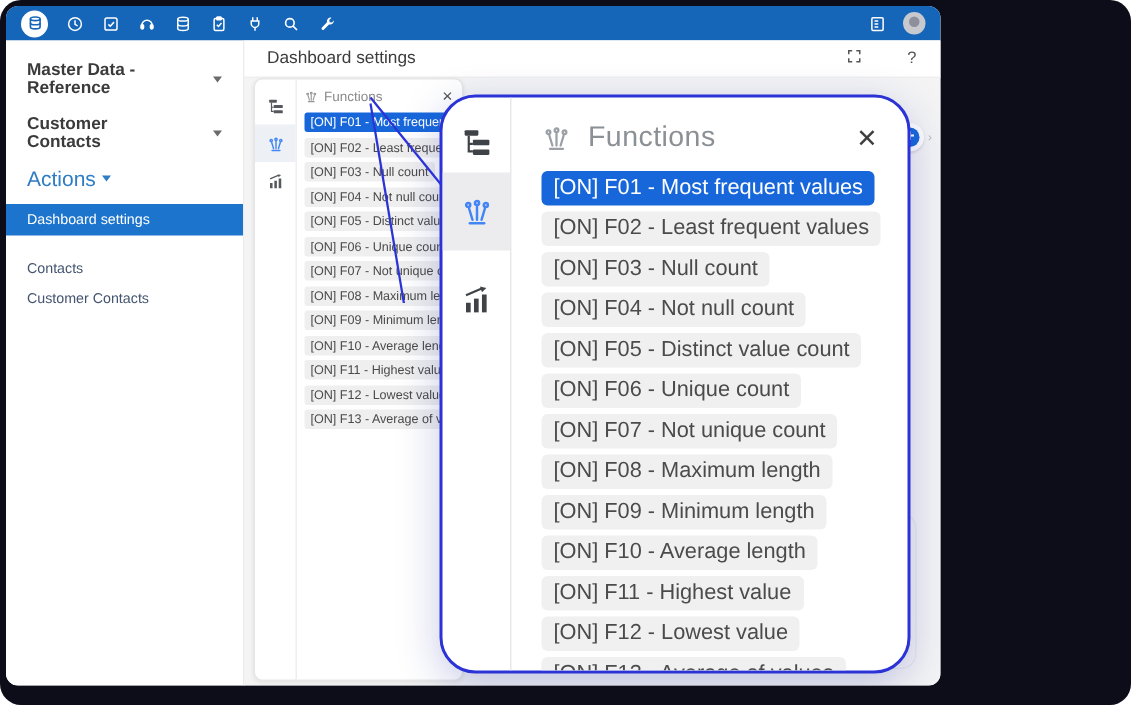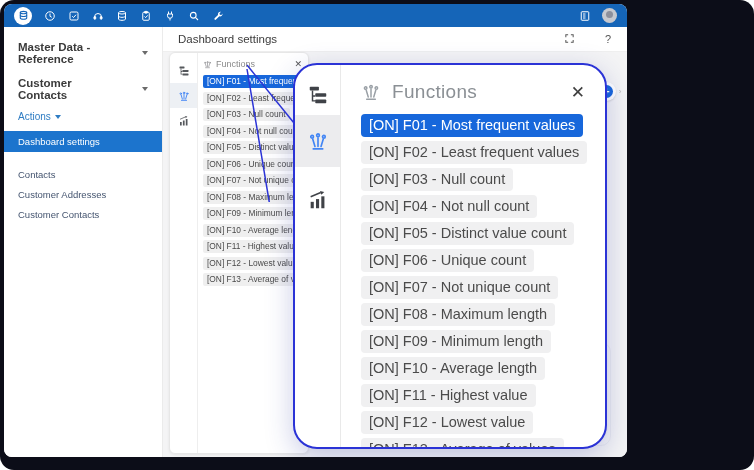--- a/index.html
+++ b/index.html
@@ -19,21 +19,21 @@
   .avatar{width:15px;height:15px;border-radius:50%;background:#c7c9cf;position:relative;overflow:hidden;}
   .avatar::after{content:"";position:absolute;left:4px;top:3px;width:7px;height:7px;border-radius:50%;background:#8d909c;}
 
   
   .bodyrow{flex:1;display:flex;min-height:0;}
   .sidebar{flex:0 0 159px;background:#fff;border-right:1px solid #ebebeb;padding-top:7px;}
   .ws-row{display:flex;align-items:center;padding:7px 14px;font-size:11.5px;font-weight:bold;color:#3b3b3b;}
   .caret{width:0;height:0;border-left:3.5px solid transparent;border-right:3.5px solid transparent;
          border-top:4.5px solid #6b6b6b;margin-left:22px;}
   .caret.blue{border-top-color:#2e7cc3;margin-left:4px;}
-  .actions-row{display:flex;align-items:center;padding:3px 14px 0;font-size:10px;color:#2e7cc3;}
+  .actions-row{display:flex;align-items:center;padding:3px 14px 0;font-size:14px;color:#2e7cc3;}
   .sel-row{margin-top:9px;background:#1c74cd;color:#fff;font-size:9.5px;padding:5px 14px;}
   .side-list{list-style:none;margin:12px 0 0;padding:0;}
   .side-list li{font-size:9.5px;color:#44546f;padding:4.5px 14px;}
 
   .main{flex:1;display:flex;flex-direction:column;background:#f4f4f5;min-width:0;}
   .titlebar{flex:0 0 25px;background:#fff;border-bottom:1px solid #efefef;display:flex;align-items:center;}
   .page-title{font-size:11.5px;color:#3c3c3c;margin-left:15px;}
   .title-right{margin-left:auto;display:flex;align-items:center;gap:30px;margin-right:16px;color:#555;}
   .title-right svg{width:11px;height:11px;}
   .help-q{font-size:11px;color:#555;}
@@ -183,21 +183,20 @@
         <span>Customer Contacts</span>
         <span class="caret"></span>
       </div>
       <div class="actions-row">
         <span>Actions</span>
         <span class="caret blue"></span>
       </div>
       <div class="sel-row">Dashboard settings</div>
       <ul class="side-list" id="sidebar-list">
             <li>Contacts</li>
-            <li>Customer Addresses</li>
             <li>Customer Contacts</li>
           </ul>
     </div>
 
     <div class="main">
       <div class="titlebar">
         <span class="page-title">Dashboard settings</span>
         <span class="title-right">
           <span>
             <svg viewBox="0 0 24 24" fill="none" stroke="#555" stroke-width="2.2">

